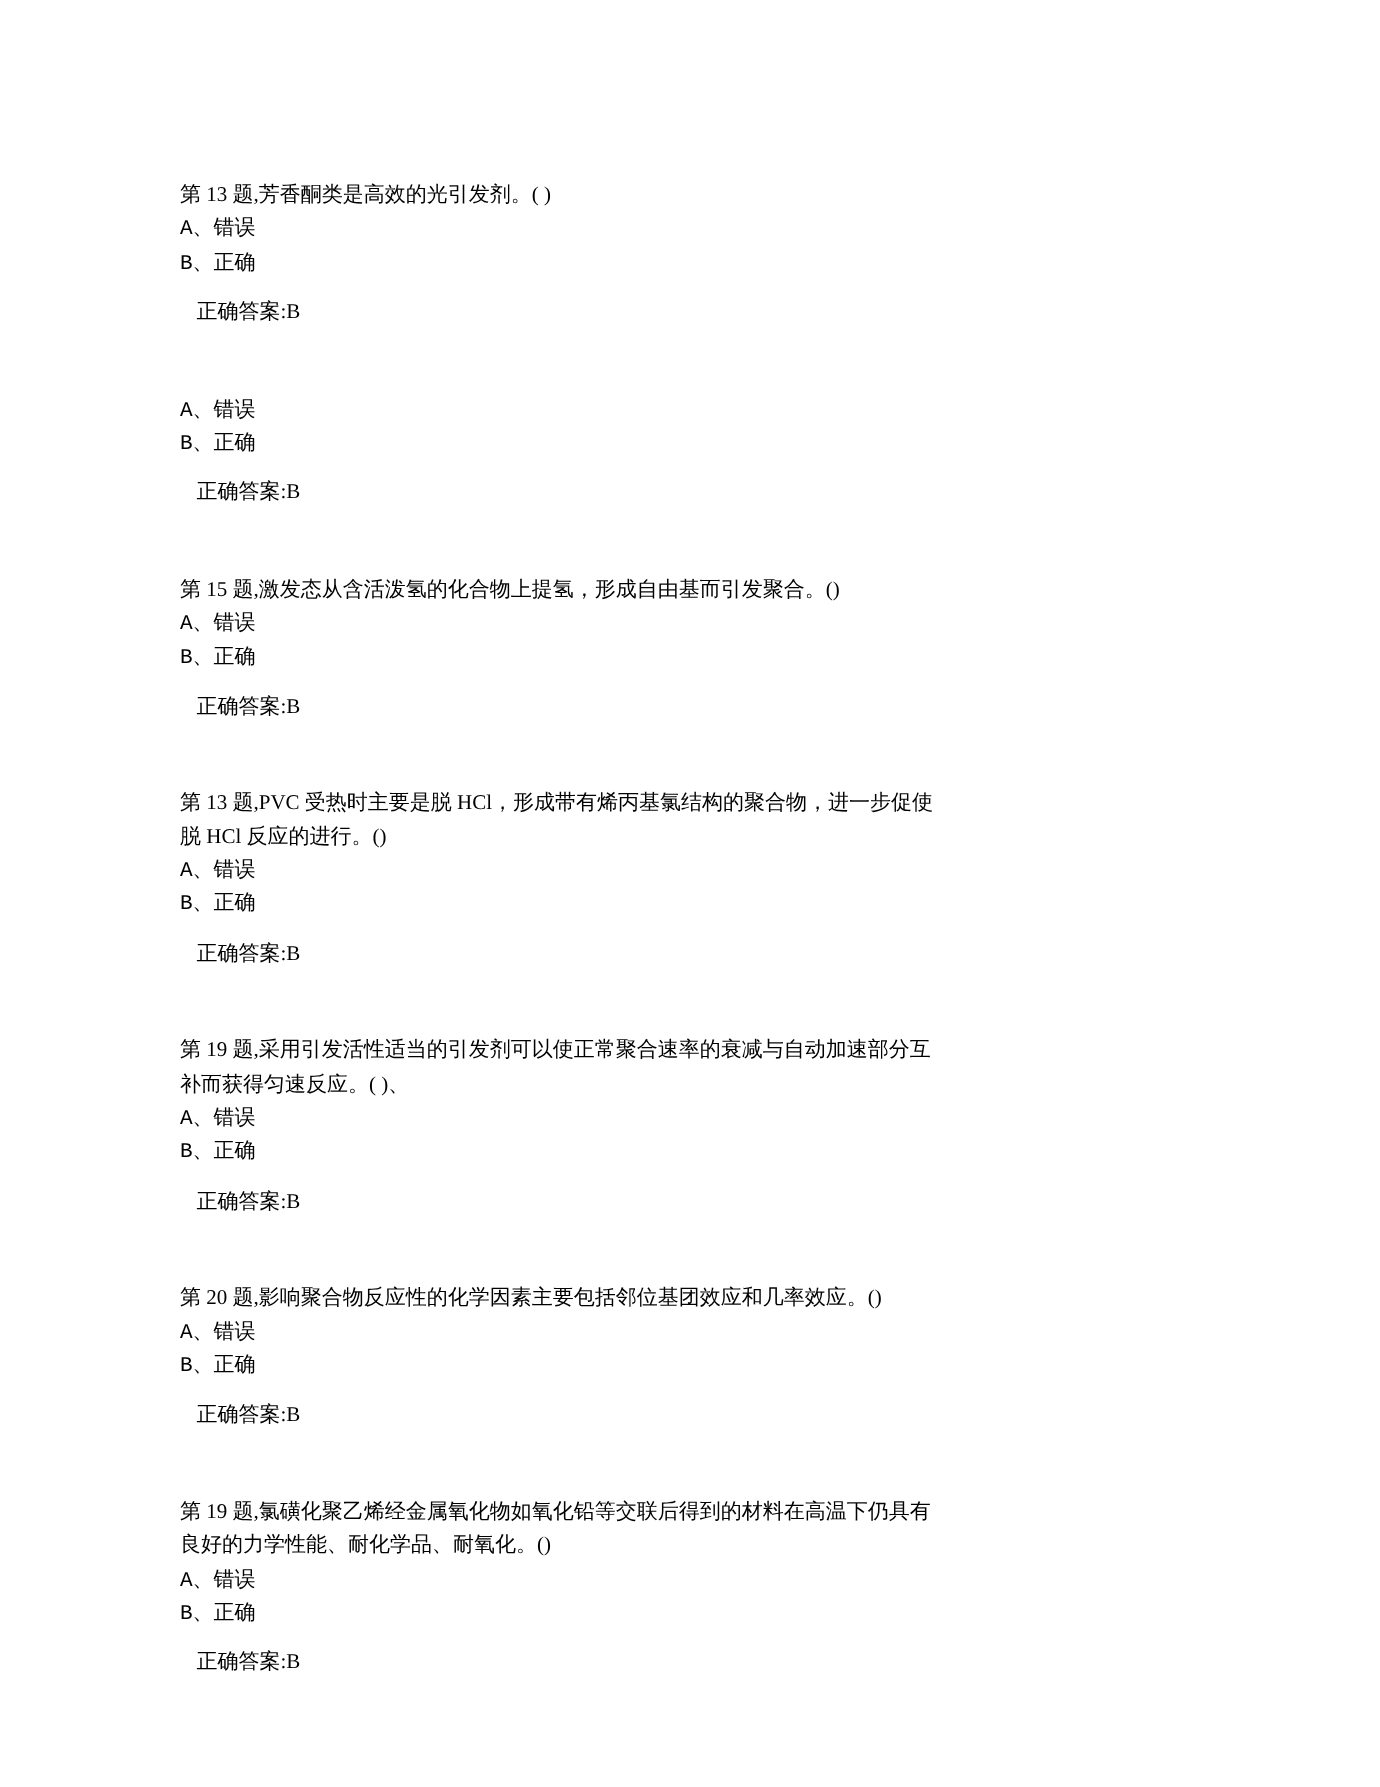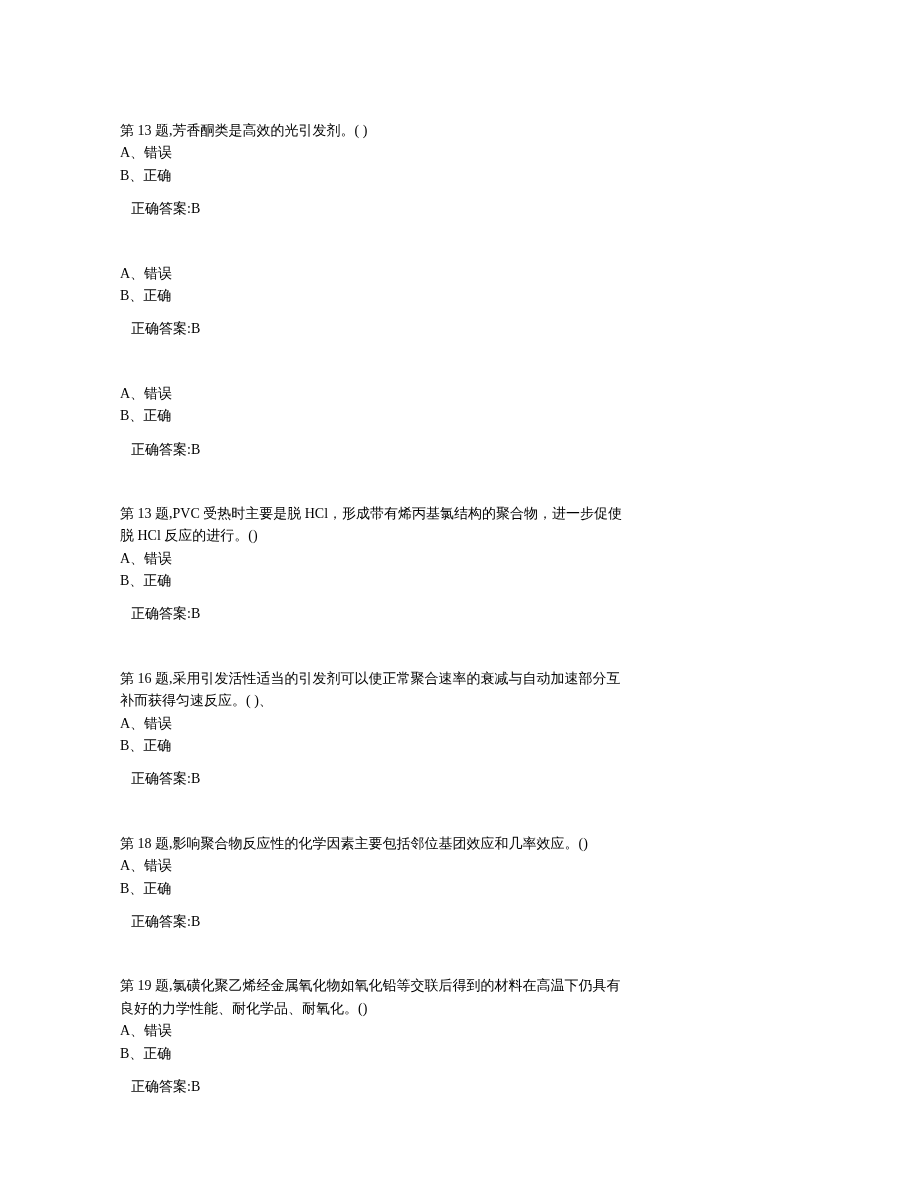--- a/index.html
+++ b/index.html
@@ -18,20 +18,21 @@
     box-sizing: border-box;
   }
   .question-block {
     margin-bottom: 42px;
   }
   .q-text {
     margin: 0;
   }
   .opt {
     margin: 0;
+    font-family: Liberation Mono, monospace;
   }
   .ans {
     margin: 11px;
   }
 </style>
 </head>
 <body>
 
 <div class="page">
 
@@ -42,41 +43,42 @@
     <p class="ans">正确答案:B</p>
   </div>
 
   <div class="question-block">
     <p class="opt">A、错误</p>
     <p class="opt">B、正确</p>
     <p class="ans">正确答案:B</p>
   </div>
 
   <div class="question-block">
+    <p class="q-text">第 15 题,激发态从含活泼氢的化合物上提氢，形成自由基而引发聚合。()</p>
     <p class="opt">A、错误</p>
     <p class="opt">B、正确</p>
     <p class="ans">正确答案:B</p>
   </div>
 
   <div class="question-block">
     <p class="q-text">第 13 题,PVC 受热时主要是脱 HCl，形成带有烯丙基氯结构的聚合物，进一步促使脱 HCl 反应的进行。()</p>
     <p class="opt">A、错误</p>
     <p class="opt">B、正确</p>
     <p class="ans">正确答案:B</p>
   </div>
 
   <div class="question-block">
-    <p class="q-text">第 16 题,采用引发活性适当的引发剂可以使正常聚合速率的衰减与自动加速部分互补而获得匀速反应。(      )、</p>
+    <p class="q-text">第 19 题,采用引发活性适当的引发剂可以使正常聚合速率的衰减与自动加速部分互补而获得匀速反应。(      )、</p>
     <p class="opt">A、错误</p>
     <p class="opt">B、正确</p>
     <p class="ans">正确答案:B</p>
   </div>
 
   <div class="question-block">
-    <p class="q-text">第 18 题,影响聚合物反应性的化学因素主要包括邻位基团效应和几率效应。()</p>
+    <p class="q-text">第 20 题,影响聚合物反应性的化学因素主要包括邻位基团效应和几率效应。()</p>
     <p class="opt">A、错误</p>
     <p class="opt">B、正确</p>
     <p class="ans">正确答案:B</p>
   </div>
 
   <div class="question-block">
     <p class="q-text">第 19 题,氯磺化聚乙烯经金属氧化物如氧化铅等交联后得到的材料在高温下仍具有良好的力学性能、耐化学品、耐氧化。()</p>
     <p class="opt">A、错误</p>
     <p class="opt">B、正确</p>
     <p class="ans">正确答案:B</p>

